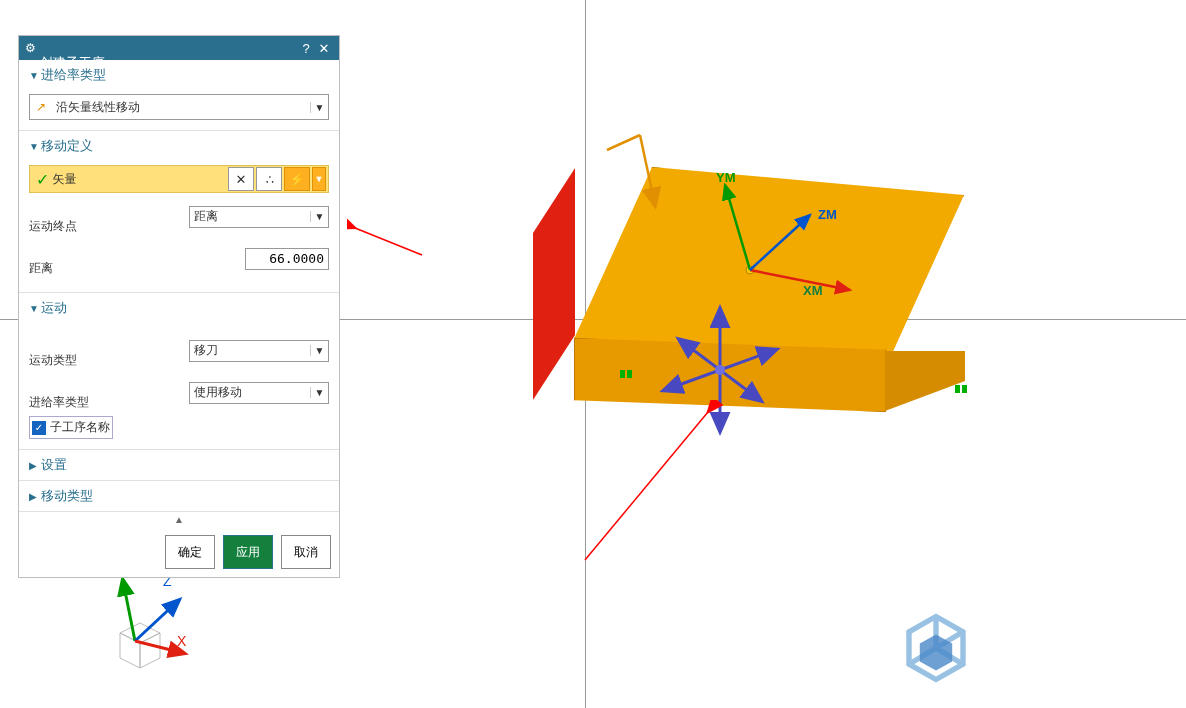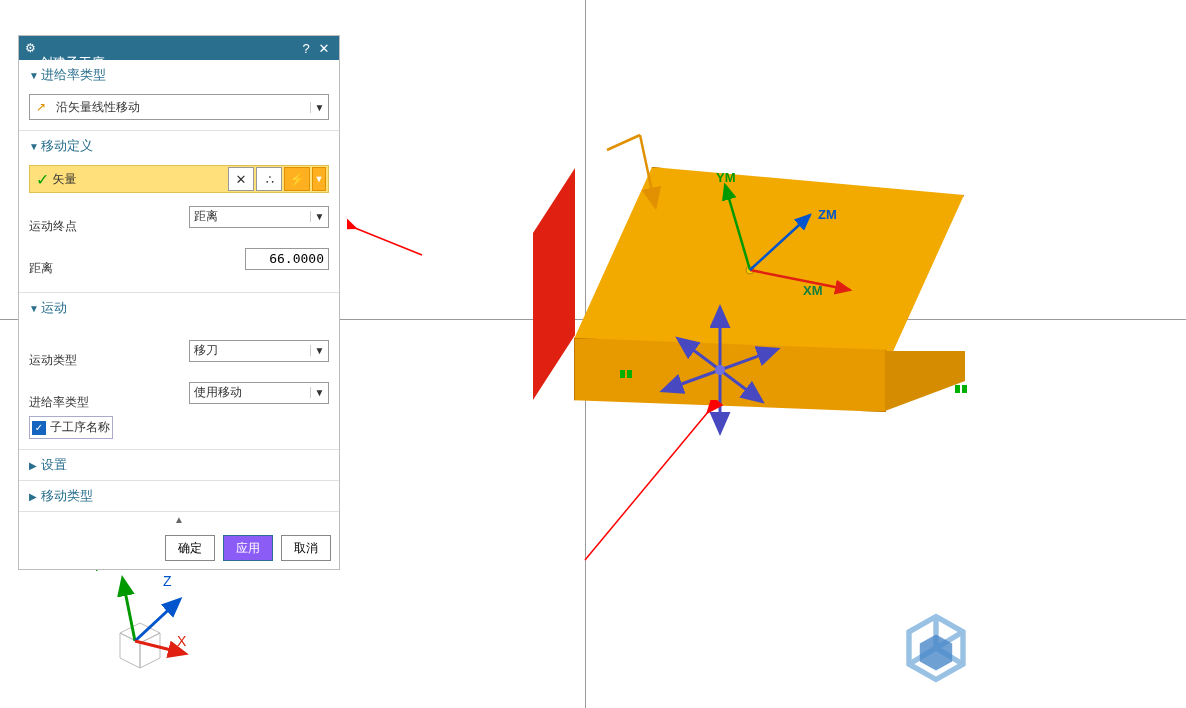--- a/index.html
+++ b/index.html
@@ -72,22 +72,22 @@
 .icon-btn.split { width: 14px; font-size: 9px; }
 
 .numeric-input { width: 84px; height: 22px; border: 1px solid #999; text-align: right; padding: 0 4px; font-family: monospace; font-size: 13px; margin-left: 36px; }
 
 .checkbox-row { display: flex; align-items: center; padding: 2px; border: 1px solid #aac; width: fit-content; margin-top: 4px; }
 .checkbox-row .cb { width: 14px; height: 14px; background: #1565c0; color: #fff; display: flex; align-items: center; justify-content: center; font-size: 10px; margin-right: 4px; }
 
 .collapse-handle { text-align: center; font-size: 10px; color: #666; padding: 2px; cursor: pointer; }
 
 .button-bar { display: flex; justify-content: flex-end; padding: 8px; gap: 8px; }
-.btn { min-width: 50px; height: 26px; border: 1px solid #888; background: #fff; padding: 0 12px; cursor: pointer; font-size: 12px; }
-.btn.primary { background: #8b5cf6; color: #fff; border-color: #2a6f8e; }
+.btn { min-width: 50px; height: 34px; border: 1px solid #888; background: #fff; padding: 0 12px; cursor: pointer; font-size: 12px; }
+.btn.primary { background: #15803d; color: #fff; border-color: #2a6f8e; }
 </style>
 </head>
 <body>
 
 <div class="viewport">
   <div class="axis-h"></div>
   <div class="axis-v"></div>
 
   <div class="box-3d">
     <div class="box-top"></div>

